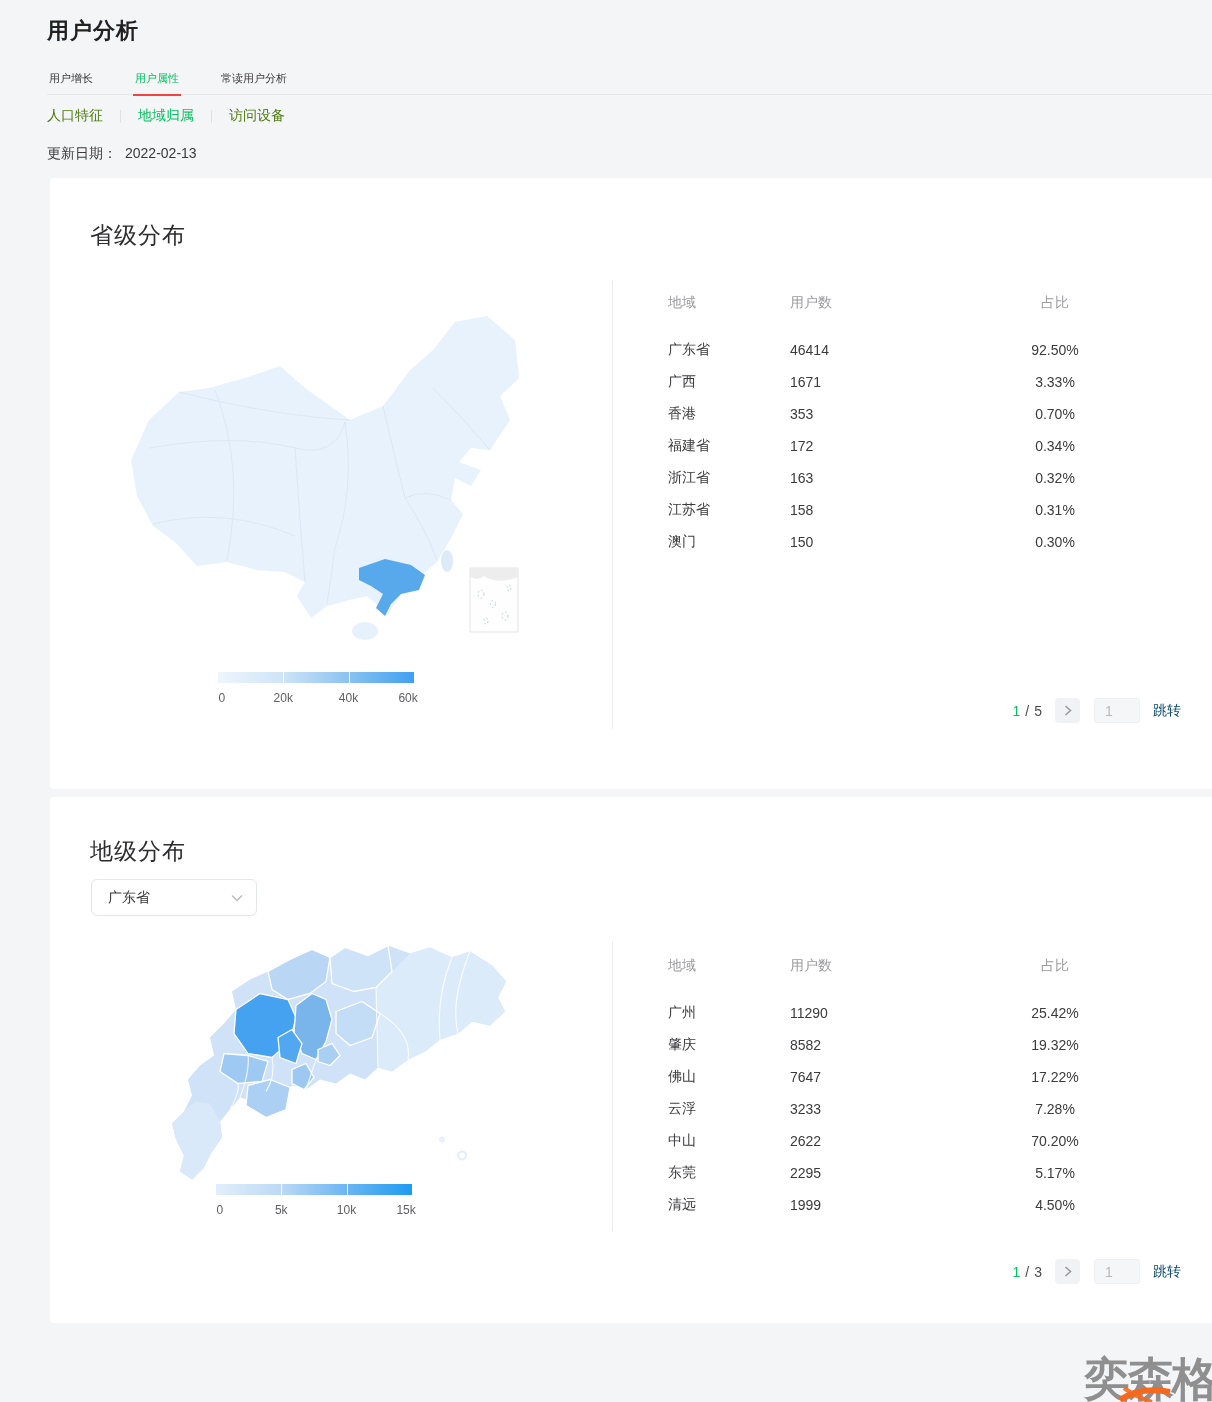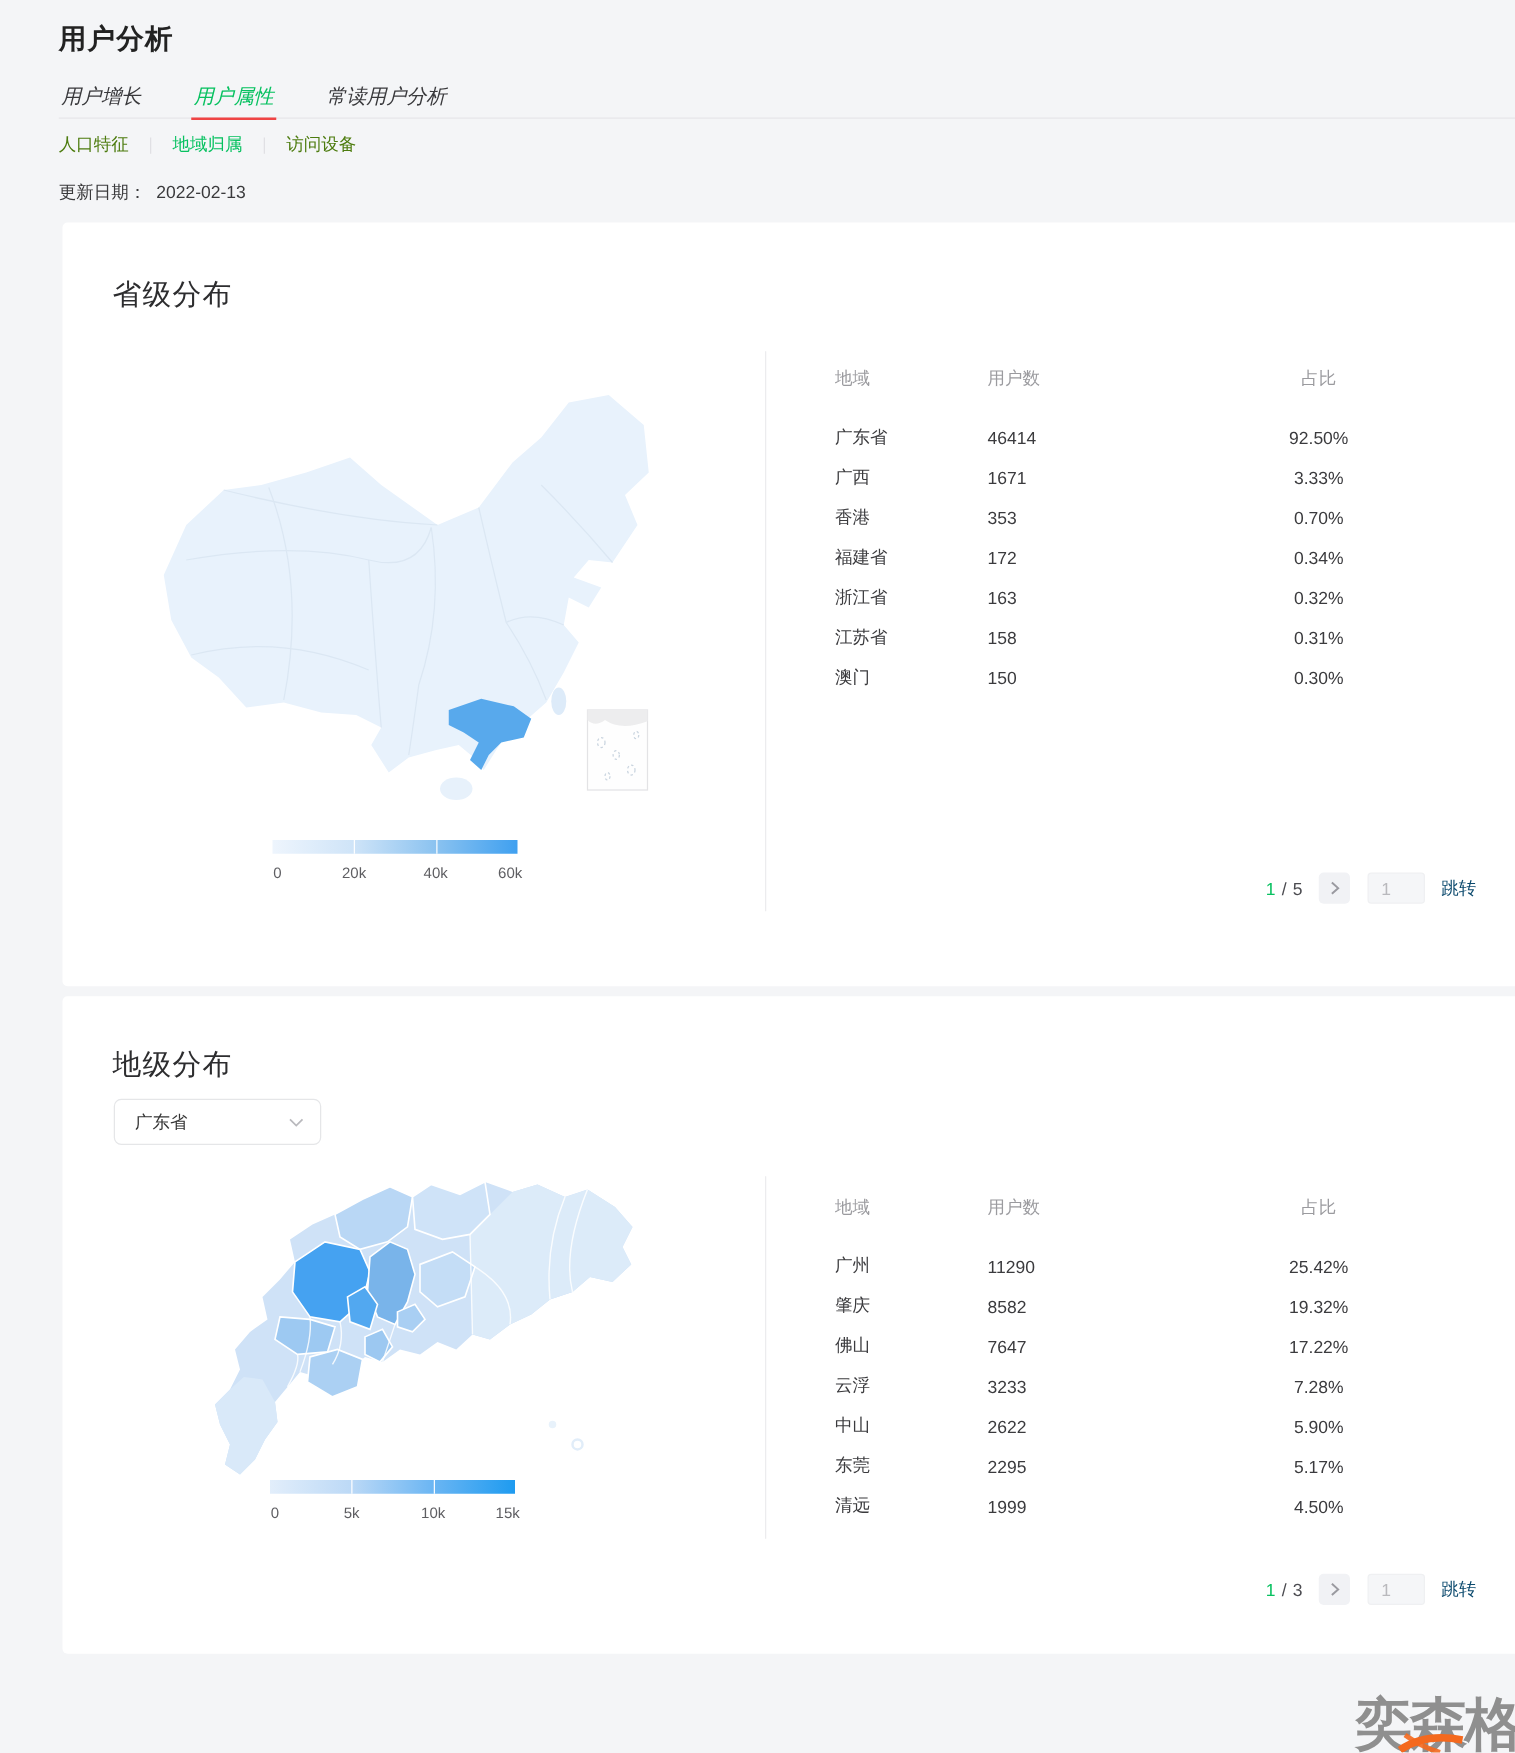--- a/index.html
+++ b/index.html
@@ -7,21 +7,21 @@
   body {
     position:relative;
     background:#f4f5f7;
     font-family:"Liberation Sans","DejaVu Sans",sans-serif;
     color:#3c3c3e;
     overflow:hidden;
   }
   
   .page-title{ position:absolute; left:47px; top:16px; font-size:22px; font-weight:700; color:#222; letter-spacing:1px; }
   .tabs{ position:absolute; left:47px; right:0; top:69px; display:flex; gap:38px; border-bottom:1px solid #e6e6ea; }
-  .tab{ font-size:16px; line-height:18px; padding:0 2px 7px; color:#39393c; cursor:pointer;font-style:italic; }
+  .tab{ font-size:11px; line-height:18px; padding:0 2px 7px; color:#39393c; cursor:pointer; }
   .tab.active{ color:#07c160; border-bottom:2px solid #ef4444; margin-bottom:-2px; }
   .subtabs{ position:absolute; left:47px; top:107px; display:flex; align-items:center; font-size:14px; }
   .subtab{ color:#4d7c0f; cursor:pointer; }
   .subtab.active{ color:#07c160; }
   .vsep{ width:1px; height:13px; background:#e0e0e4; margin:0 17px; }
   .update-row{ position:absolute; left:47px; top:145px; font-size:14px; color:#3a3a3c; }
   .update-row .val{ margin-left:8px;margin-top:48px; }
   
   .panel{ position:absolute; left:50px; right:0; background:#fff; border-radius:4px 0 0 4px; }
   .panel-province{ top:178px; height:611px; }
@@ -295,21 +295,21 @@
       <span class="c-pct">17.22%</span>
     </div>
     <div class="trow">
       <span class="c-region">云浮</span>
       <span class="c-users">3233</span>
       <span class="c-pct">7.28%</span>
     </div>
     <div class="trow">
       <span class="c-region">中山</span>
       <span class="c-users">2622</span>
-      <span class="c-pct">5.90%</span>
+      <span class="c-pct">70.20%</span>
     </div>
     <div class="trow">
       <span class="c-region">东莞</span>
       <span class="c-users">2295</span>
       <span class="c-pct">5.17%</span>
     </div>
     <div class="trow">
       <span class="c-region">清远</span>
       <span class="c-users">1999</span>
       <span class="c-pct">4.50%</span>

